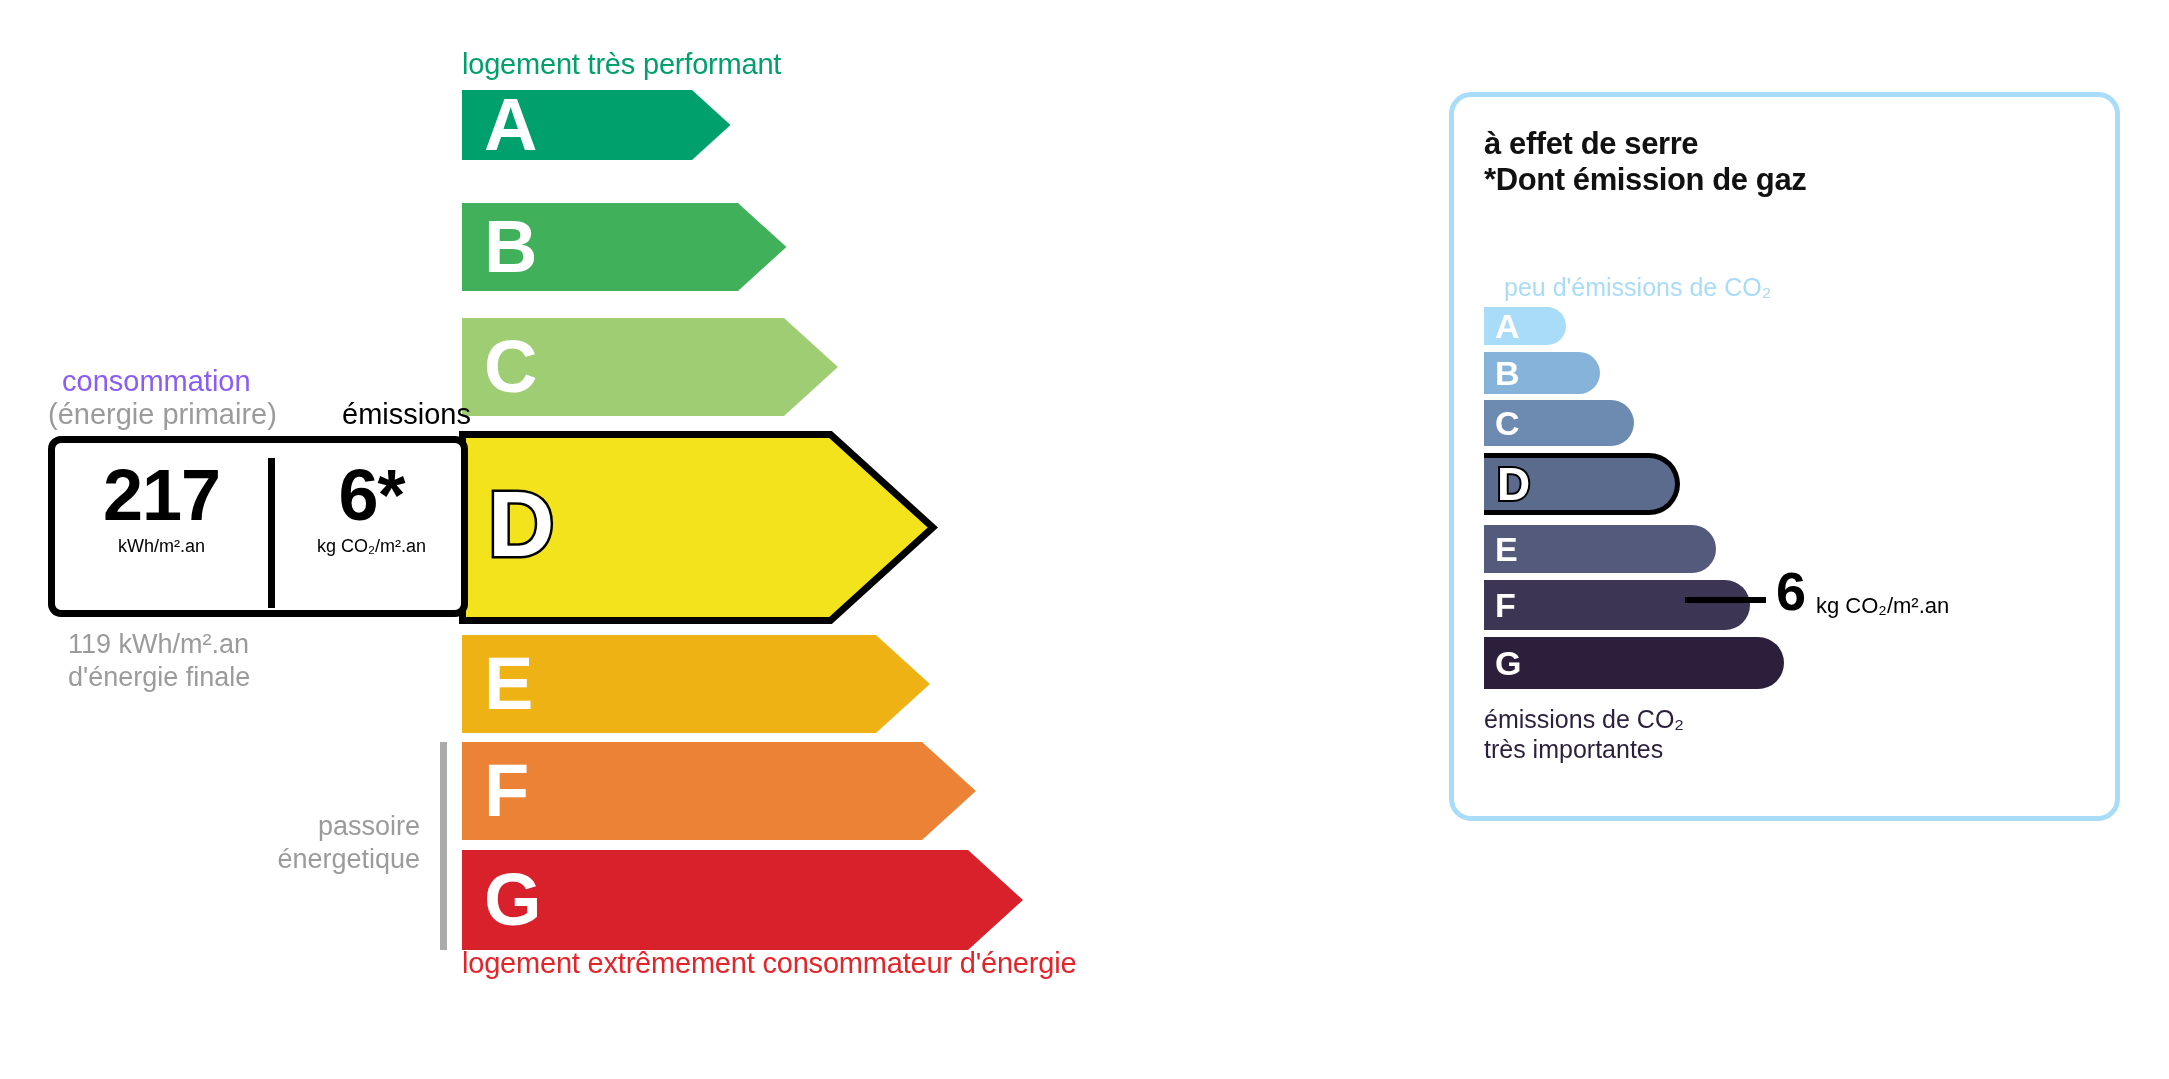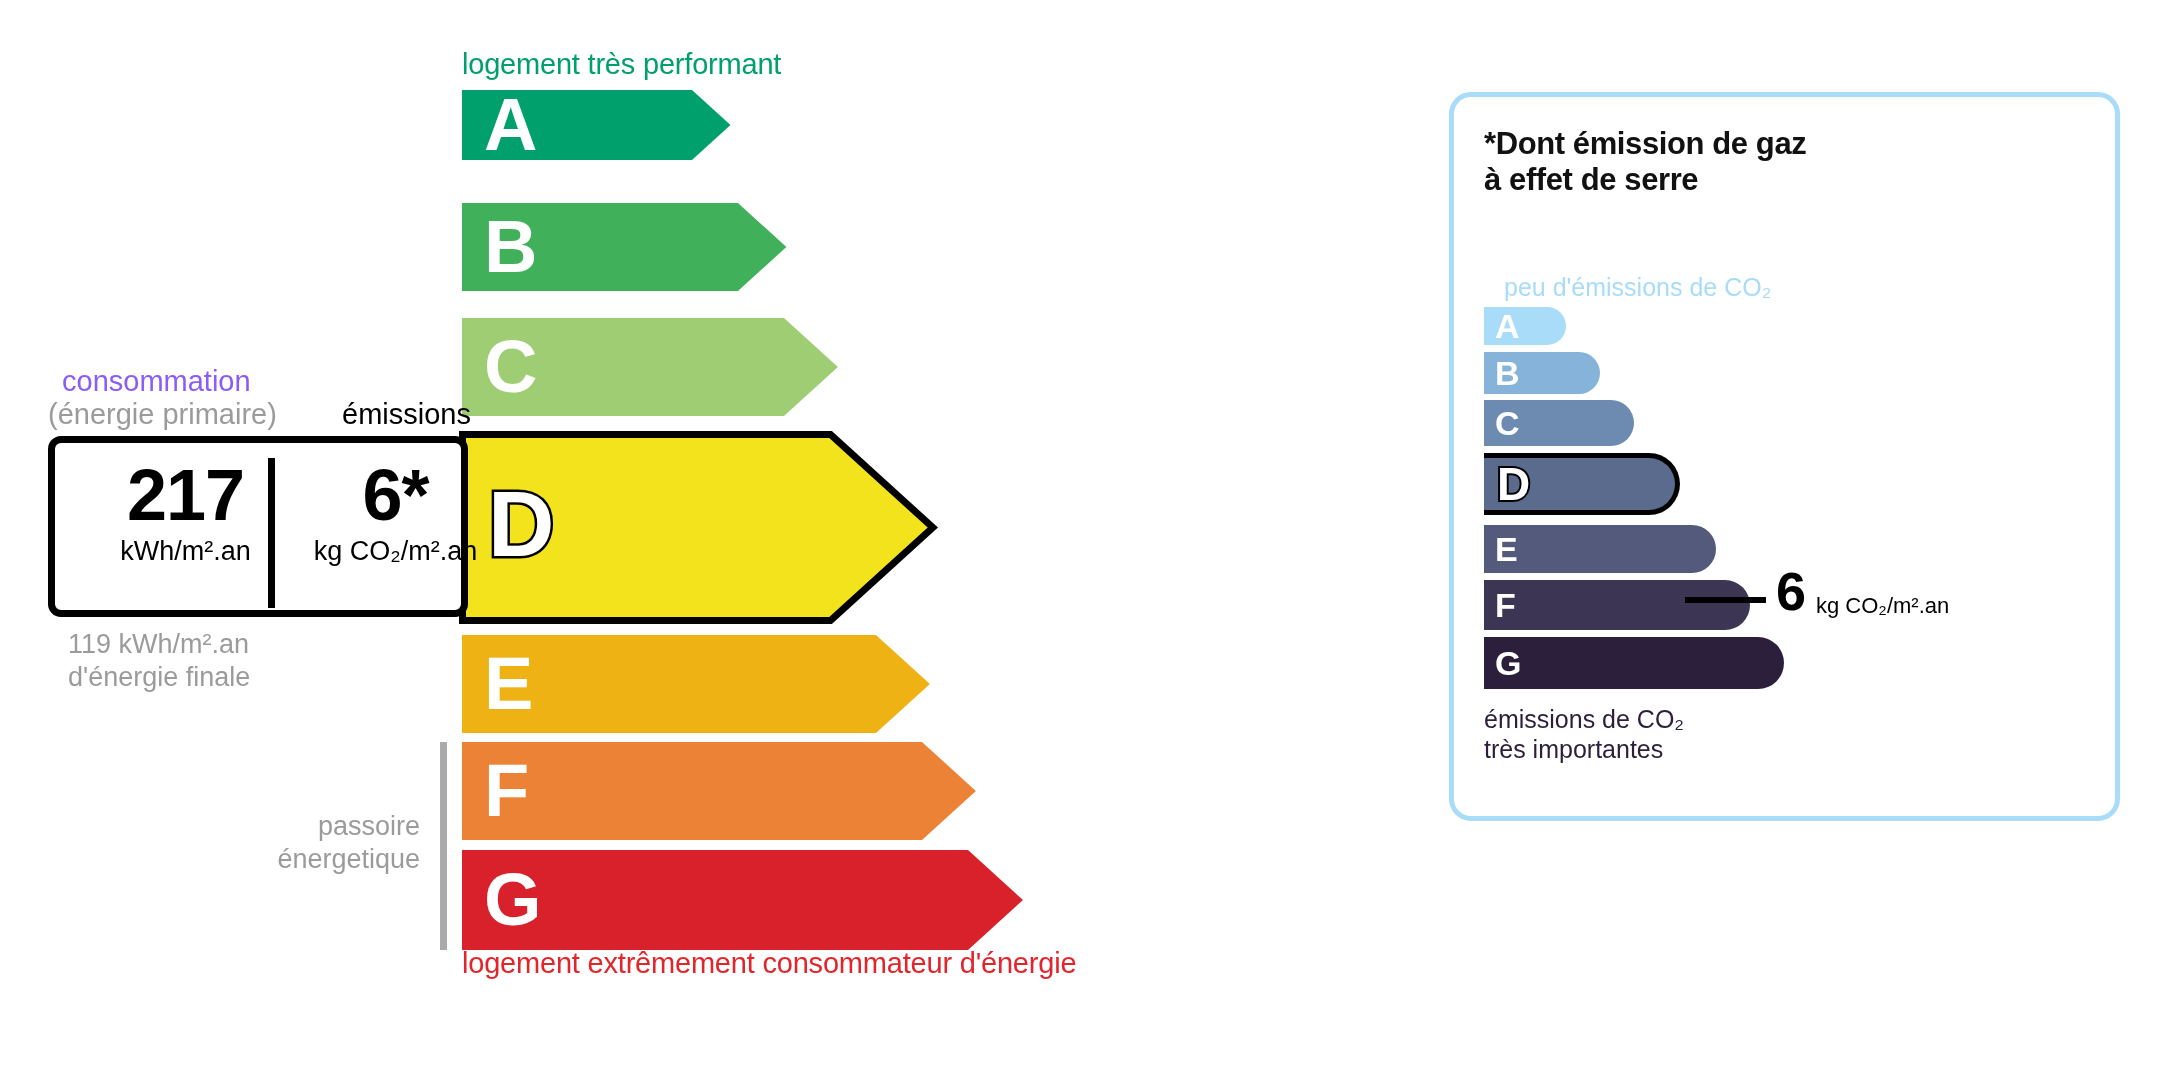--- a/index.html
+++ b/index.html
@@ -77,33 +77,32 @@
   #value-box-divider {
     position: absolute;
     left: 213px; top: 15px;
     width: 7px; height: 150px;
     background: #000000;
   }
   .vb-cell {
     position: absolute;
     top: 16px;
     text-align: center;
-    padding-left: 24px;
   }
   .vb-cell.left  { left: 0;   width: 213px; }
   .vb-cell.right { left: 220px; width: 193px; }
   .vb-number {
     font-size: 72px;
     font-weight: bold;
     color: #000000;
     line-height: 1.0;
     letter-spacing: -1px;
   }
   .vb-unit {
-    font-size: 27px;
+    font-size: 18px;
     color: #000000;
     margin-top: 6px;
     line-height: 1.05;
     white-space: nowrap;
   }
 
   .label-consommation {
     position: absolute;
     left: 62px; top: 365px;
     font-size: 29px;
@@ -332,22 +331,22 @@
 
   <div id="passoire-line"></div>
   <div id="passoire-label">
     <div>passoire</div>
     <div>énergetique</div>
   </div>
 </div>
 
 <div id="co2-panel">
   <div id="co2-title">
+    <div>à effet de serre</div>
     <div>*Dont émission de gaz</div>
-    <div>à effet de serre</div>
   </div>
 
   <div id="co2-top-caption">peu d'émissions de CO₂</div>
 
   <div id="co2-bars">
       <div class="co2-bar-row" style="top: 210px; width: 82px; height: 38px;">
         <div class="co2-bar" style="background: rgb(168, 220, 248); width: 100%;"></div>
         <span class="co2-letter">A</span>
       </div>
       <div class="co2-bar-row" style="top: 255px; width: 116px; height: 42px;">

